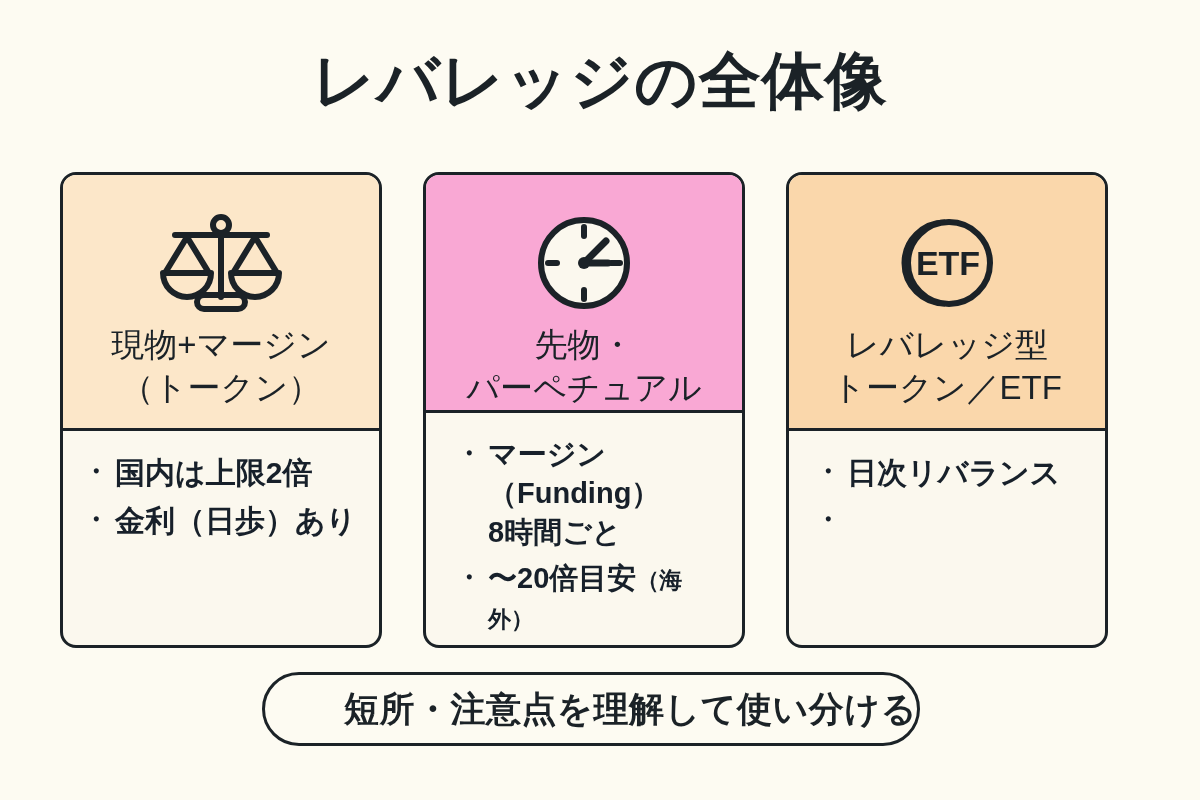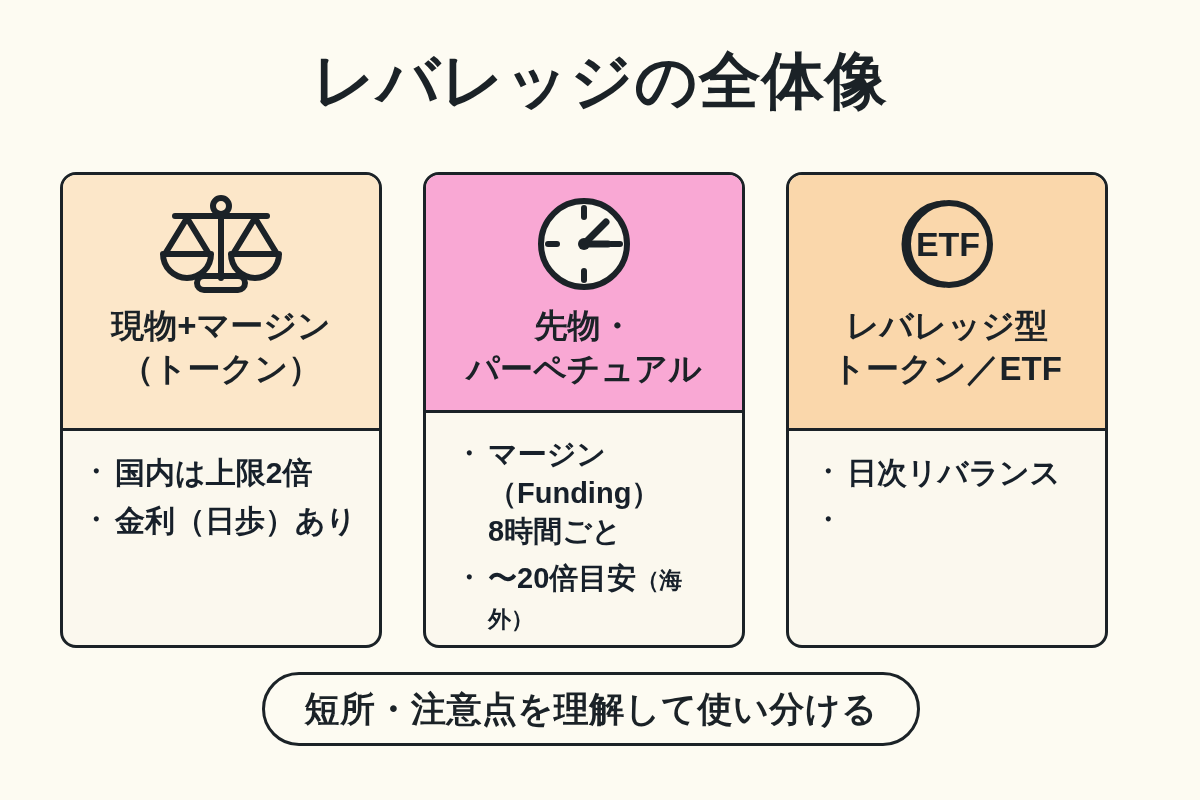--- a/index.html
+++ b/index.html
@@ -62,39 +62,39 @@
 
   .card-head {
     position: relative;
     height: 256px;
     box-sizing: border-box;
     border-bottom: 3px solid #1b2227;
     display: flex;
     flex-direction: column;
     align-items: center;
     justify-content: flex-start;
-    padding-top: 10px;
+    padding-top: 29px;
   }
 
   .card-1 .card-head { background: #fce7c9; }
   .card-2 .card-head { background: #f9a8d4; }
   .card-3 .card-head { background: #fad7ab; }
 
   .icon-wrap {
     height: 118px;
     display: flex;
     align-items: center;
     justify-content: center;
   }
 
   .card-title {
     margin-top: 2px;
     text-align: center;
     font-size: 33px;
-    font-weight: 700;
+    font-weight: 400;
     line-height: 1.30;
     letter-spacing: 0px;
     color: #1b2227;
   }
   .card-title .line { display: block; white-space: nowrap; }
 
   .card-body {
     flex: 1;
     padding: 22px 14px 0 20px;
     box-sizing: border-box;
@@ -128,21 +128,21 @@
     left: 262px;
     top: 672px;
     width: 658px;
     height: 74px;
     box-sizing: border-box;
     border: 3px solid #1b2227;
     border-radius: 37px;
     background: #fdfbf2;
     display: flex;
     align-items: center;
-    justify-content: center;
+    justify-content: flex-end;
     font-size: 35px;
     font-weight: 800;
     letter-spacing: 0.5px;
     color: #1b2227;
   }
 </style>
 </head>
 <body>
 
 <div id="infographic">

